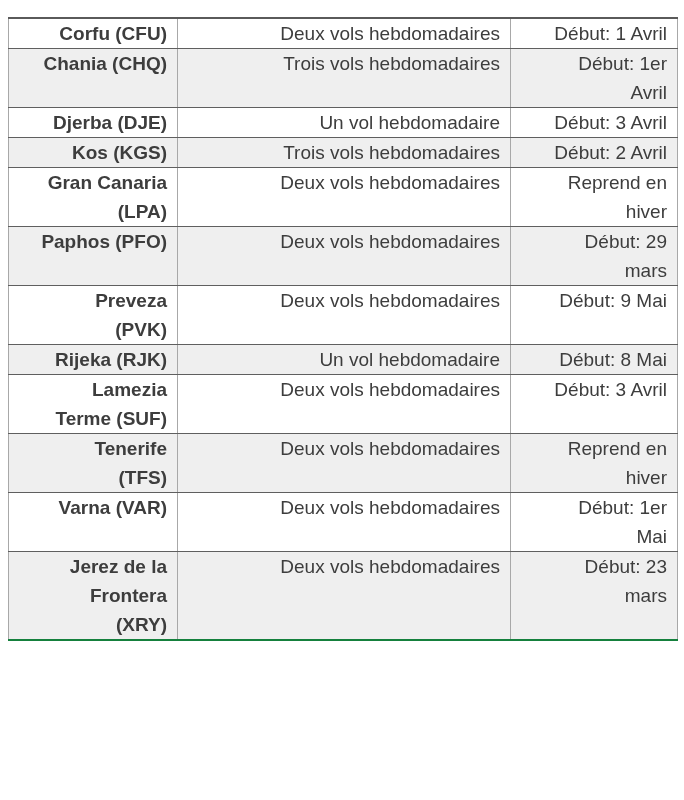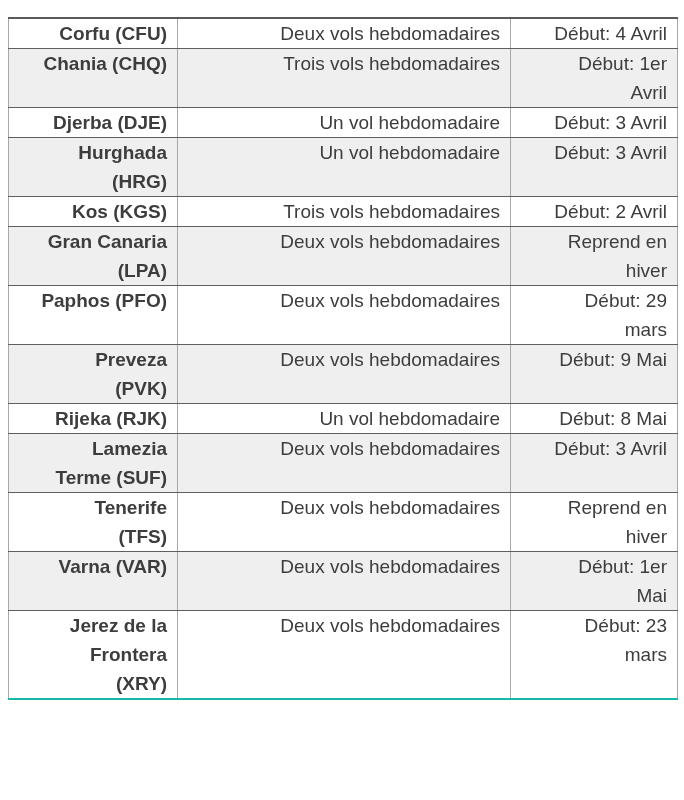--- a/index.html
+++ b/index.html
@@ -33,21 +33,21 @@
     vertical-align: top;
     padding: 0 10px;
     font-size: 19px;
     line-height: 29px;
     color: #3d3d3d;
     white-space: pre-line;
     overflow: hidden;
     text-align: right;
   }
   table.schedule tr:first-child td { border-top: 2px solid #5a5a5a; }
-  table.schedule tr:last-child td  { border-bottom: 2px solid #14b8a6; }
+  table.schedule tr:last-child td  { border-bottom: 2px solid #15803d; }
 
   table.schedule tr:nth-child(even) { background: #efefef; }
   table.schedule tr:nth-child(odd)  { background: #ffffff; }
 
   td.dest {
     font-weight: bold;
     color: #161616;
   }
 </style>
 </head>
@@ -57,36 +57,30 @@
   <table class="schedule">
     <colgroup>
       <col class="c-dest">
       <col class="c-freq">
       <col class="c-date">
     </colgroup>
     <tbody>
       <tr>
         <td class="dest">Corfu (CFU)</td>
         <td class="freq">Deux vols hebdomadaires</td>
-        <td class="date">Début: 4 Avril</td>
+        <td class="date">Début: 1 Avril</td>
       </tr>
       <tr>
         <td class="dest">Chania (CHQ)</td>
         <td class="freq">Trois vols hebdomadaires</td>
         <td class="date">Début: 1er
 Avril</td>
       </tr>
       <tr>
         <td class="dest">Djerba (DJE)</td>
-        <td class="freq">Un vol hebdomadaire</td>
-        <td class="date">Début: 3 Avril</td>
-      </tr>
-      <tr>
-        <td class="dest">Hurghada
-(HRG)</td>
         <td class="freq">Un vol hebdomadaire</td>
         <td class="date">Début: 3 Avril</td>
       </tr>
       <tr>
         <td class="dest">Kos (KGS)</td>
         <td class="freq">Trois vols hebdomadaires</td>
         <td class="date">Début: 2 Avril</td>
       </tr>
       <tr>
         <td class="dest">Gran Canaria

